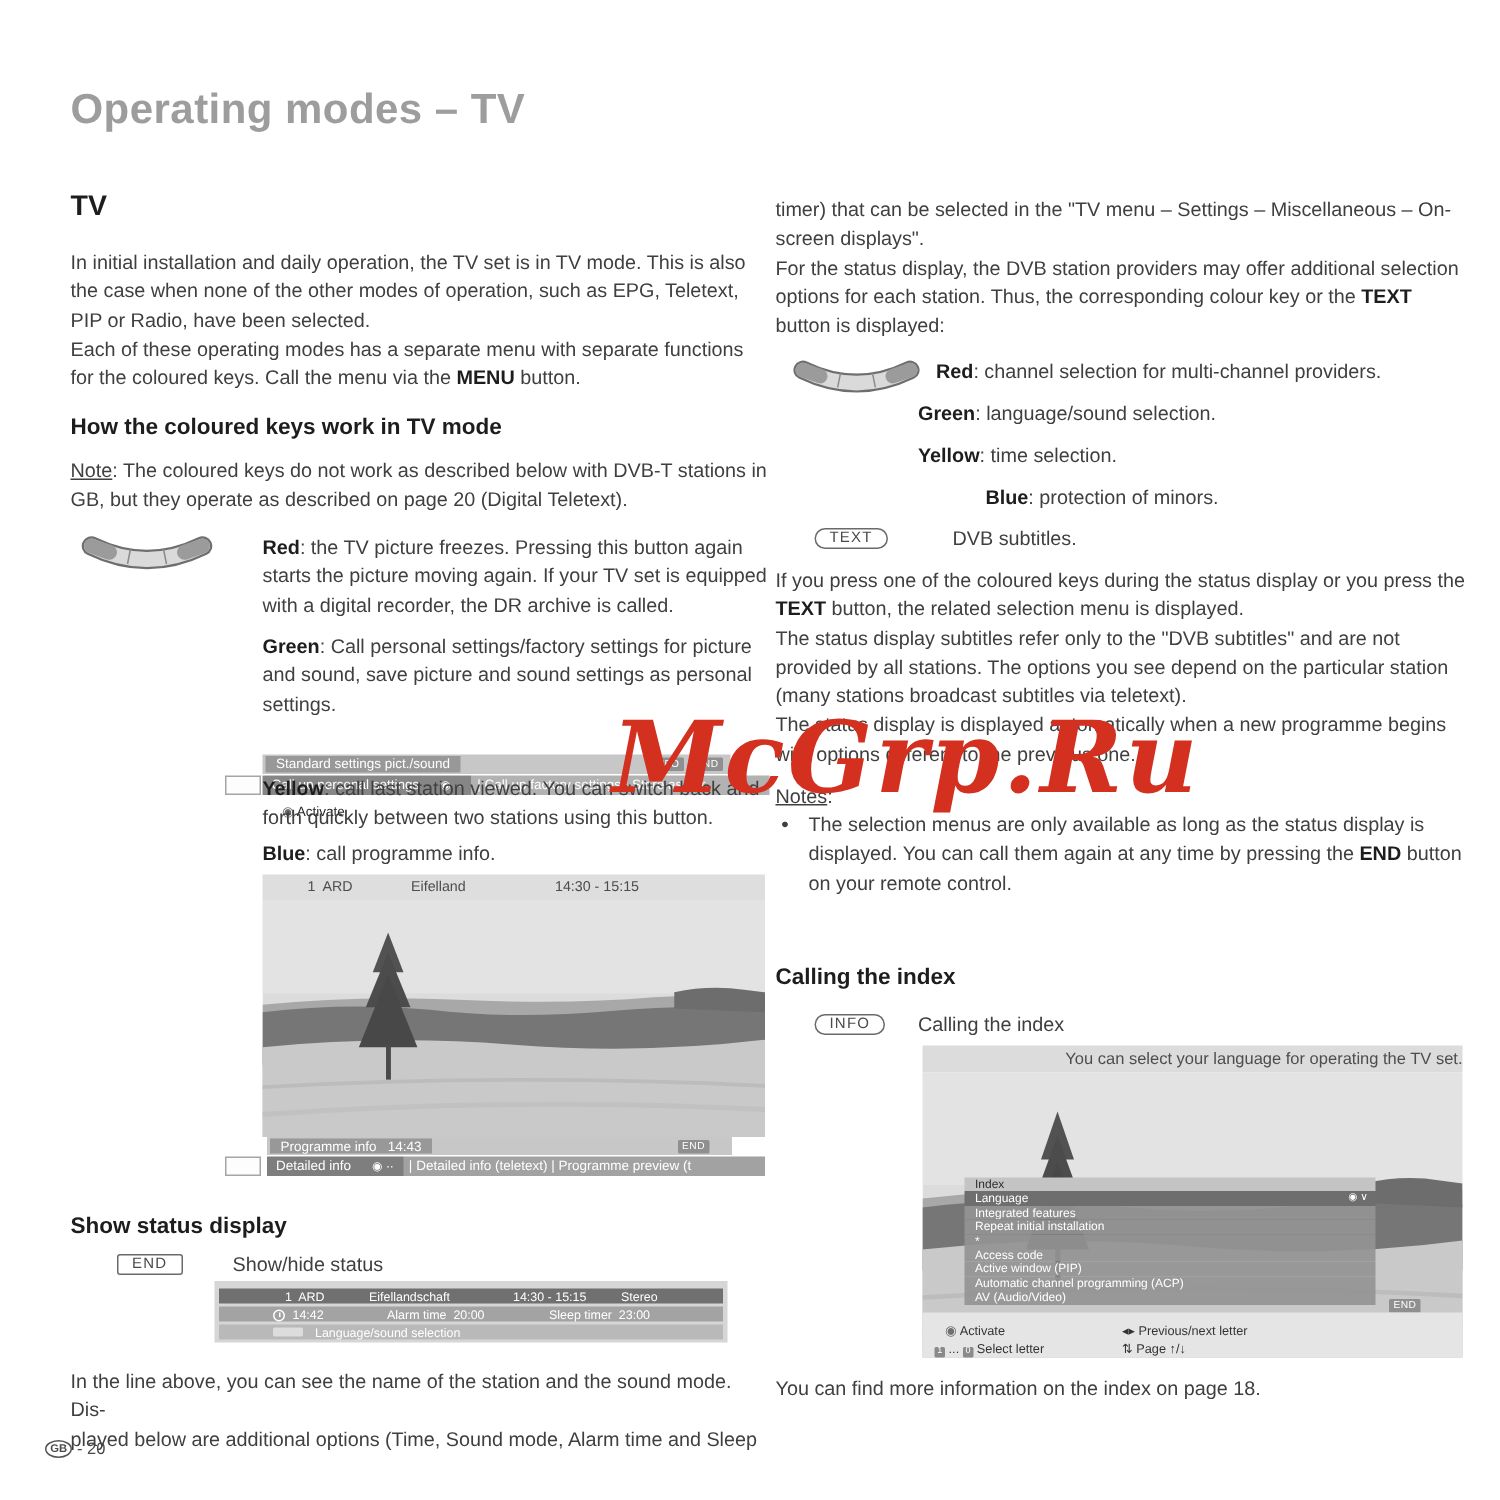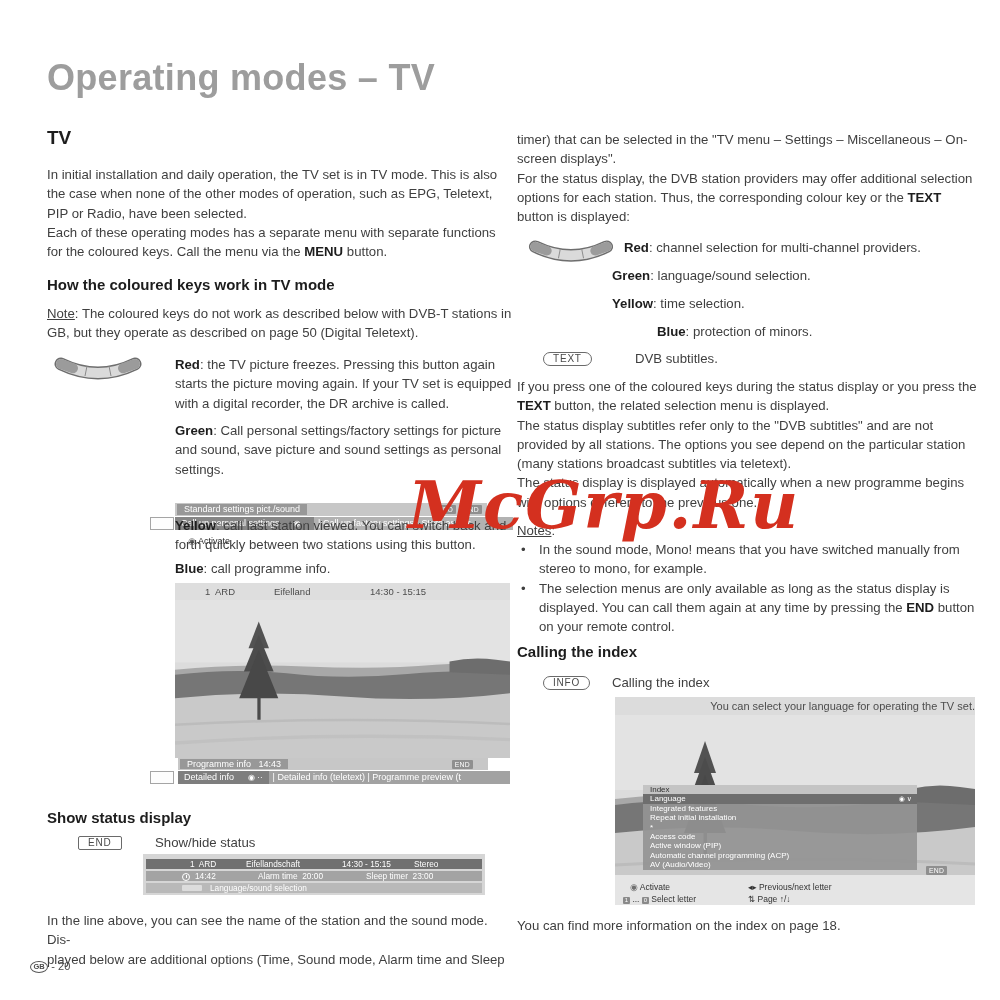--- a/index.html
+++ b/index.html
@@ -1,19 +1,19 @@
 <!DOCTYPE html>
 <html><head>
 <meta charset="utf-8">
 <style>
   html,body{margin:0;padding:0;background:#ffffff;}
   .page{position:relative;width:1000px;height:1000px;background:#ffffff;overflow:hidden;
         font-family:"Liberation Sans",sans-serif;color:#3f3f3f;}
   .abs{position:absolute;}
-  .h1{position:absolute;left:47px;top:57px;font-size:36px;font-weight:bold;color:#9d9d9d;letter-spacing:0.3px;}
+  .h1{position:absolute;left:47px;top:57px;font-size:28px;font-weight:bold;color:#9d9d9d;letter-spacing:0.3px;}
   .col{position:absolute;top:125px;font-size:13.2px;line-height:19.3px;}
   .col-left{left:47px;width:466px;height:860px;}
   .col-right{left:517px;width:460px;height:860px;}
   .h2{font-size:19px;font-weight:bold;color:#1d1d1d;}
   .h3{font-size:15px;font-weight:bold;color:#1d1d1d;}
   b{font-weight:bold;color:#1d1d1d;}
   .ul{text-decoration:underline;}
   .par{color:#3f3f3f;}
   
   .key{display:inline-block;border:1.4px solid #6a6a6a;background:#fff;color:#4a4a4a;
@@ -90,21 +90,21 @@
     <div class="h2 abs" style="top:3px;">TV</div>
 
     <div class="par abs" style="top:40px;width:466px;">
       <span>In initial installation and daily operation, the TV set is in TV mode. This is also the case when none of the other modes of operation, such as EPG, Teletext, PIP or Radio, have been selected.</span><br>
       <span>Each of these operating modes has a separate menu with separate functions for the coloured keys. Call the menu via the </span><b>MENU</b><span> button.</span>
     </div>
 
     <div class="h3 abs" style="top:150px;">How the coloured keys work in TV mode</div>
 
     <div class="par abs" style="top:179px;width:466px;">
-      <span class="ul">Note</span><span>: The coloured keys do not work as described below with DVB-T stations in GB, but they operate as described on page 50 (Digital Teletext).</span>
+      <span class="ul">Note</span><span>: The coloured keys do not work as described below with DVB-T stations in GB, but they operate as described on page 20 (Digital Teletext).</span>
     </div>
 
     <svg class="abs" style="left:6px;top:230px;" width="90" height="30" viewBox="0 0 90 30">
         <use href="#rocker"></use>
       </svg>
     <div class="par abs" style="left:128px;top:230px;width:338px;">
       <b>Red</b><span>: the TV picture freezes. Pressing this button again starts the picture moving again. If your TV set is equipped with a digital recorder, the DR archive is called.</span>
     </div>
     <div class="par abs" style="left:128px;top:296px;width:338px;">
       <b>Green</b><span>: Call personal settings/factory settings for picture and sound, save picture and sound settings as personal settings.</span>
@@ -214,21 +214,20 @@
       <span>The status display is displayed automatically when a new programme begins with options different to the previous one.</span>
     </div>
 
     <div class="par abs" style="top:396px;">
       <span class="ul">Notes</span><span>:</span>
     </div>
 
     <div class="par abs" style="top:415px;width:460px;">
       <div style="position:relative;padding-left:22px;">
         <span class="abs" style="left:4px;">•</span>
-        <span>In the sound mode, Mono! means that you have switched manually from stereo to mono, for example.</span>
       </div>
       <div style="position:relative;padding-left:22px;">
         <span class="abs" style="left:4px;">•</span>
         <span>The selection menus are only available as long as the status display is displayed. You can call them again at any time by pressing the </span><b>END</b><span> button on your remote control.</span>
       </div>
     </div>
 
     <div class="h3 abs" style="top:517px;">Calling the index</div>
 
     <span class="key key-pill abs" style="left:26px;top:551px;">INFO</span>

